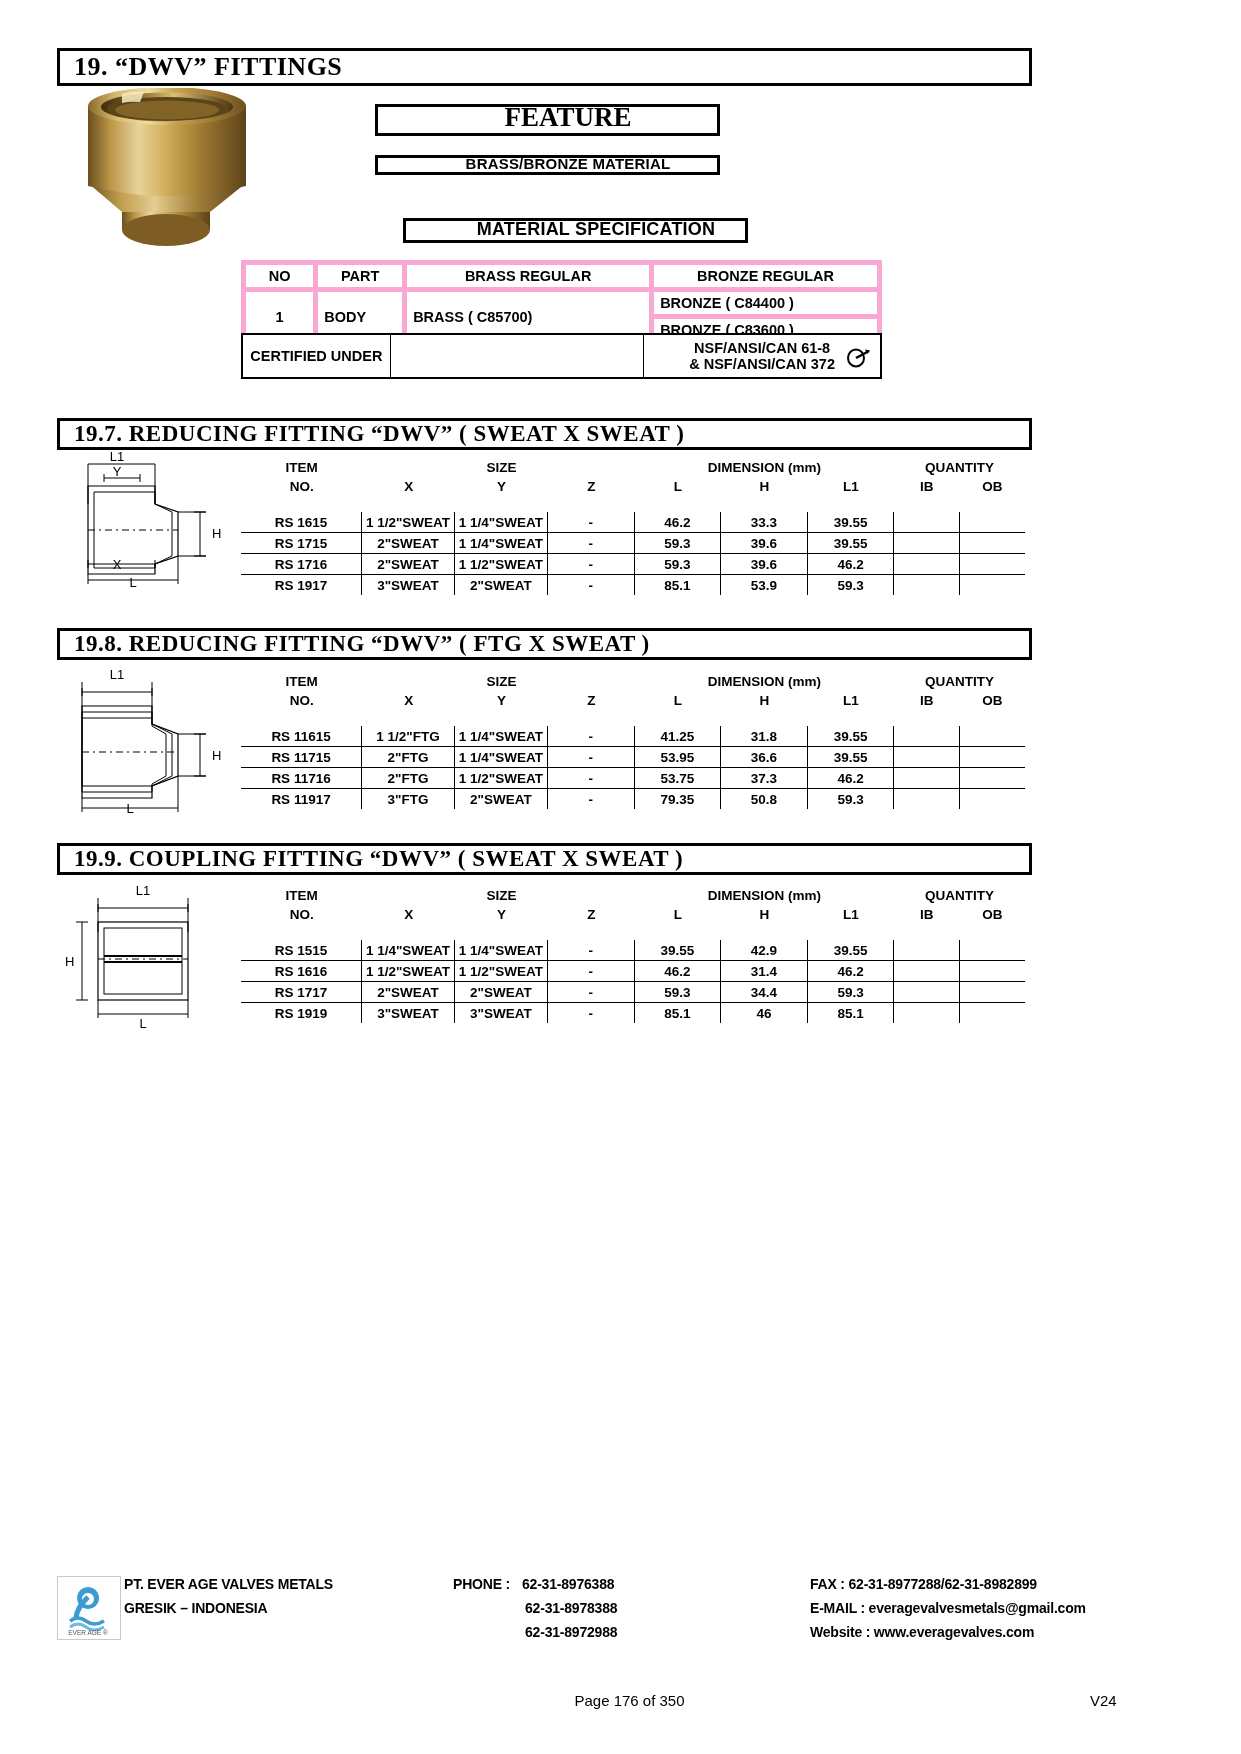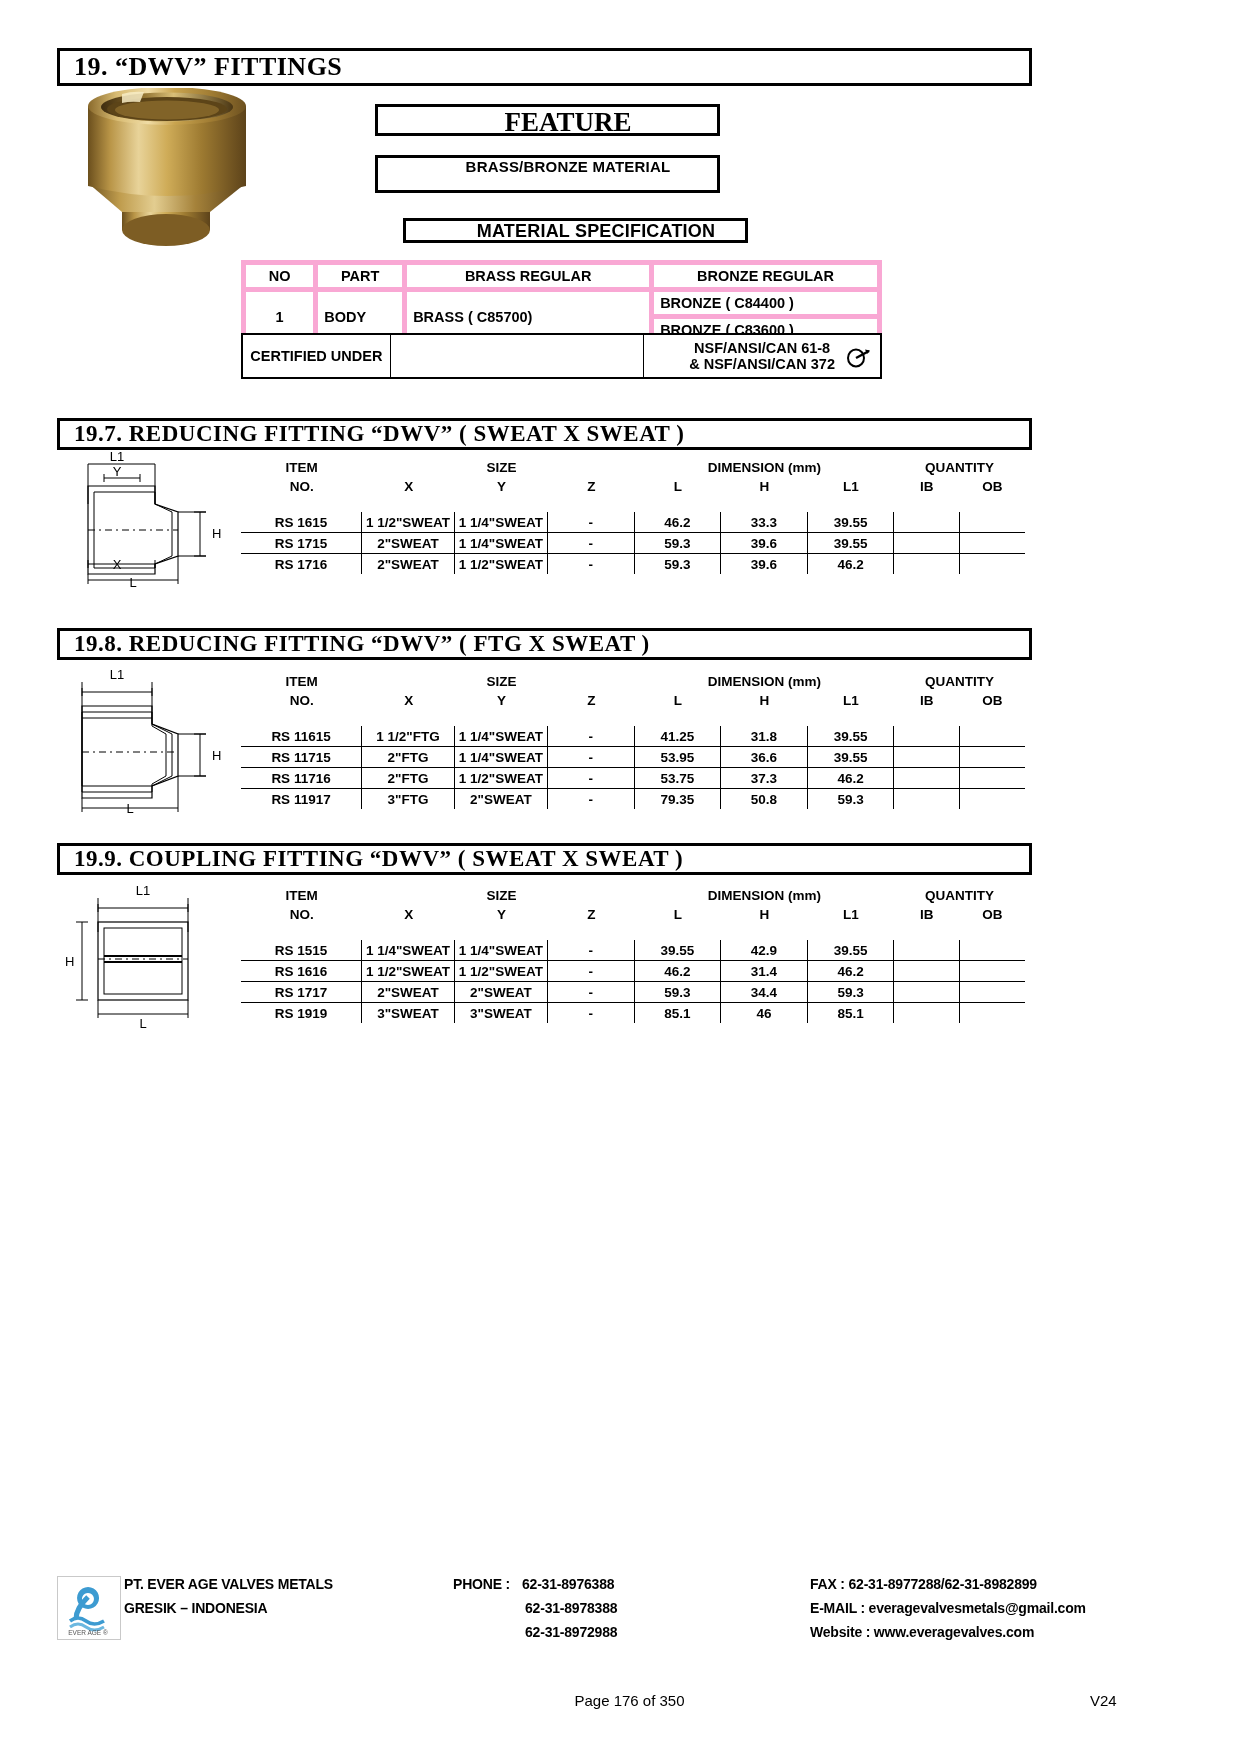--- a/index.html
+++ b/index.html
@@ -16,21 +16,21 @@
     display:flex;align-items:center;box-sizing:border-box;
   }
   .bar .bar-txt{
     font-family:"Liberation Serif",serif;font-weight:bold;
     font-size:26px;letter-spacing:.5px;padding-left:14px;white-space:nowrap;
   }
   .secbar .bar-txt{font-size:23px;}
 
   
   .fbox{position:absolute;border:3px solid #000;box-sizing:border-box;
-        display:flex;align-items:flex-start;justify-content:center;background:#fff;padding-left:41px;}
+        display:flex;align-items:flex-end;justify-content:center;background:#fff;padding-left:41px;}
   .fbox .t-serif{font-family:"Liberation Serif",serif;font-weight:bold;font-size:27px;}
   .fbox .t-sans{font-family:"Liberation Sans",sans-serif;font-weight:bold;font-size:15px;letter-spacing:.2px;}
   .fbox .t-sans-lg{font-family:"Liberation Sans",sans-serif;font-weight:bold;font-size:18px;letter-spacing:.2px;}
 
   
   table{border-collapse:collapse;background:#fff;}
   .mat-table{position:absolute;font-size:14px;font-weight:bold;}
   .mat-table td,.mat-table th{
     border:5px solid #f9a8d4;padding:3px 6px;font-weight:bold;
     font-family:"Liberation Sans",sans-serif;font-size:14.5px;
@@ -130,21 +130,21 @@
       <ellipse cx="107" cy="21" rx="60" ry="12" fill="#5c4418"></ellipse>
       <ellipse cx="107" cy="22" rx="52" ry="9.5" fill="#8d6d2d" opacity="0.75"></ellipse>
 
       <path d="M62,6 Q72,3 84,4 L80,14 Q70,13 62,15 Z" fill="#f7ecc6" opacity="0.85"></path>
     </svg>
   </div>
 
   <div class="fbox" style="left:375px;top:104px;width:345px;height:32px;">
     <span class="t-serif">FEATURE</span>
   </div>
-  <div class="fbox" style="left:375px;top:155px;width:345px;height:38px;">
+  <div class="fbox" style="left:375px;top:155px;width:345px;height:20px;">
     <span class="t-sans">BRASS/BRONZE MATERIAL</span>
   </div>
   <div class="fbox" style="left:375px;top:218px;width:345px;height:25px;margin-left:28px;">
     <span class="t-sans-lg">MATERIAL SPECIFICATION</span>
   </div>
 
   <table class="mat-table outer-thick" style="left:241px;top:260px;width:641px;">
     <tbody>
         <tr>
       <td class="ctr" style="width:62px;">NO</td>
@@ -280,20 +280,31 @@
         <td></td>
       </tr>
       <tr>
         <td>RS 1716</td>
         <td>2"SWEAT</td>
         <td>1 1/2"SWEAT</td>
         <td>-</td>
         <td>59.3</td>
         <td>39.6</td>
         <td>46.2</td>
+        <td></td>
+        <td></td>
+      </tr>
+      <tr>
+        <td>RS 1917</td>
+        <td>3"SWEAT</td>
+        <td>2"SWEAT</td>
+        <td>-</td>
+        <td>85.1</td>
+        <td>53.9</td>
+        <td>59.3</td>
         <td></td>
         <td></td>
       </tr>
     </tbody>
       </table>
   </div>
 
   <div class="bar secbar" style="left:57px;top:628px;width:975px;height:32px;">
     <span class="bar-txt">19.8.    REDUCING FITTING “DWV” ( FTG X SWEAT )</span>
   </div>

